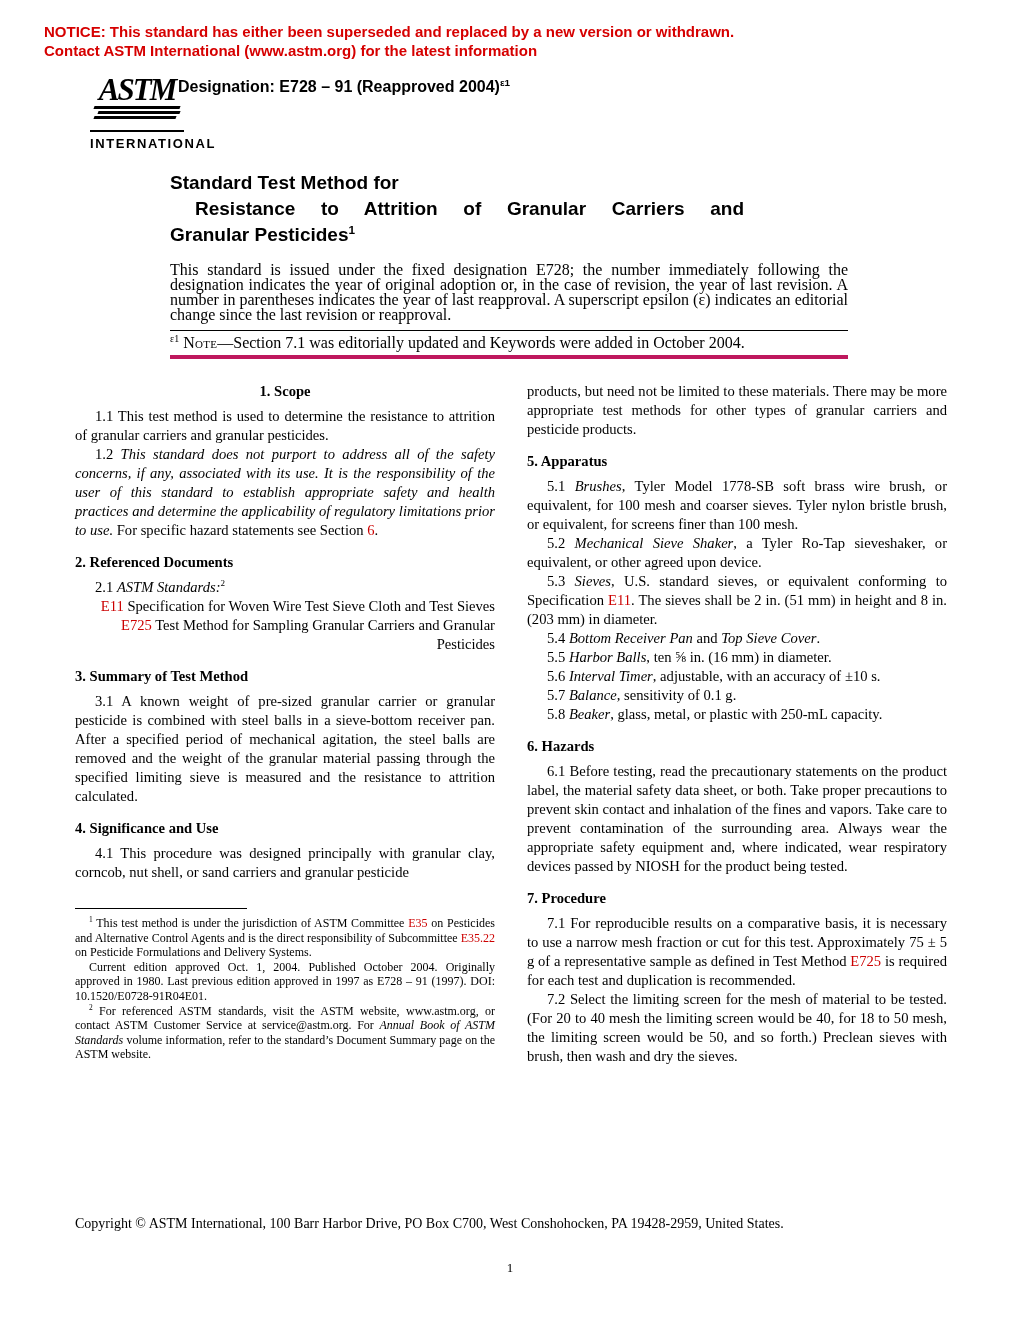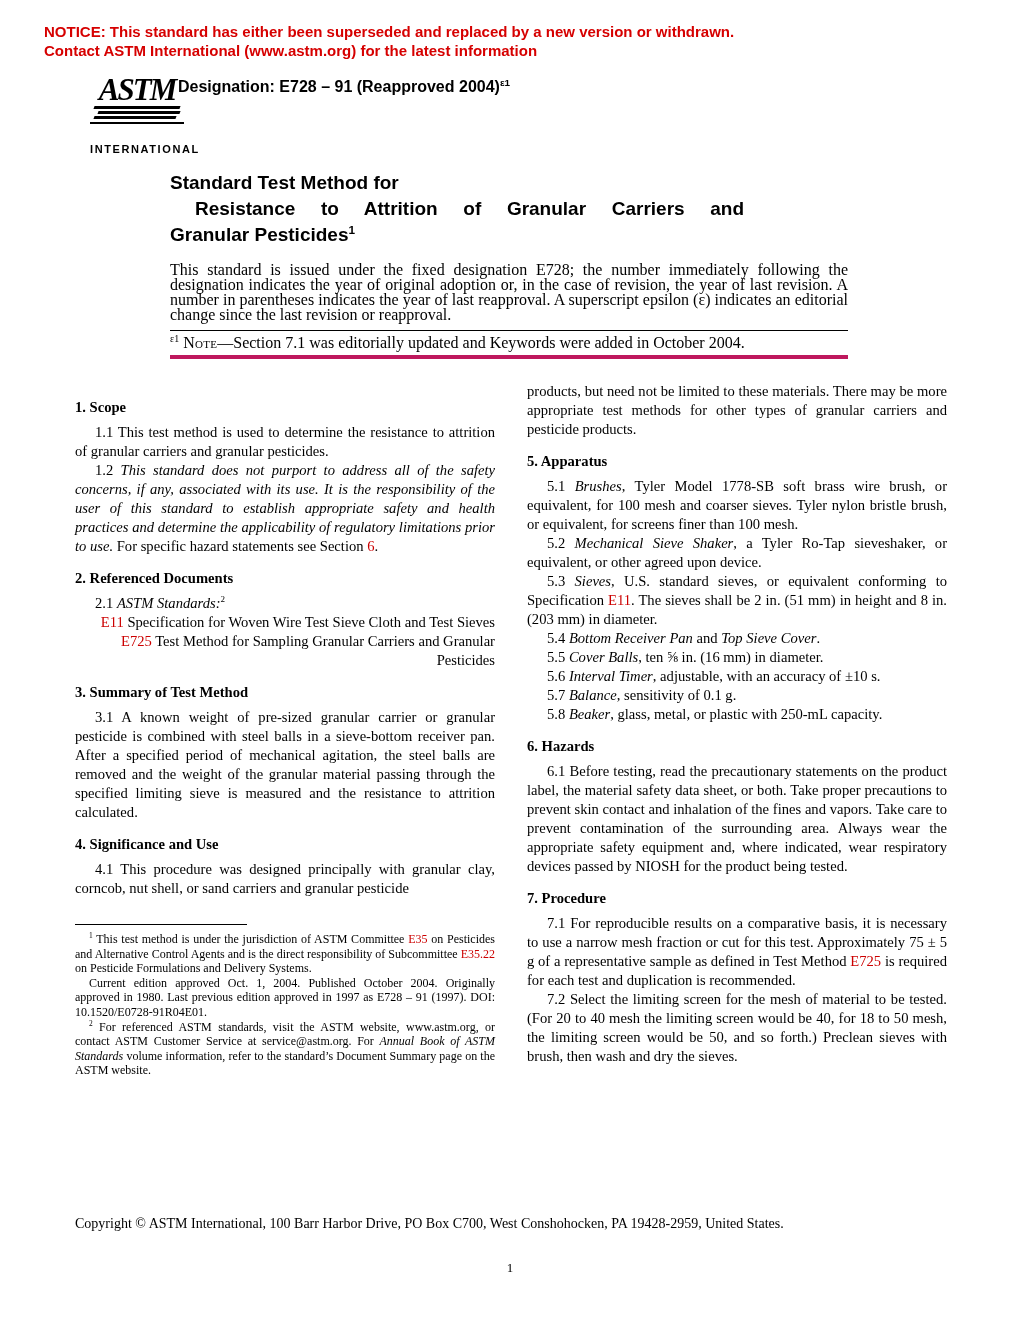--- a/index.html
+++ b/index.html
@@ -19,40 +19,40 @@
   .logo { position:absolute; left:90px; top:76px; width:94px; text-align:center; }
   .logo-astm {
     display:block; font-family:"Liberation Serif", serif;
     font-weight:bold; font-style:italic; font-size:31px; line-height:28px;
     letter-spacing:-2px;
   }
   .logo-bars i { display:block; height:3px; background:#000; margin:2px 4px; transform:skewX(-20deg); }
   .logo-bars i:nth-child(2){ margin-left:8px; }
   .logo-bars i:nth-child(3){ margin-right:8px; }
   .logo-sub {
-    font-family:"Liberation Sans", sans-serif; font-size:11px; font-weight:bold;
-    letter-spacing:1.6px; border-top:2px solid #000; margin-top:3px; padding-top:19px;
+    font-family:"Liberation Sans", sans-serif; font-size:13px; font-weight:bold;
+    letter-spacing:1.6px; border-top:2px solid #000; margin-top:11px; padding-top:4px;
   }
   .designation {
     position:absolute; left:178px; top:78px;
     font-family:"Liberation Sans", sans-serif; font-weight:bold; font-size:16px;
   }
   .title-block {
     position:absolute; left:170px; top:170px; width:574px;
     font-family:"Liberation Sans", sans-serif; font-weight:bold;
     font-size:19px; line-height:26px;
   }
   .title-just { text-align:justify; text-align-last:justify;margin-left:25px; }
   .header-note { position:absolute; left:170px; top:262px; width:678px; font-size:16px; line-height:15px; }
   .issuance { text-align:justify; padding-bottom:8px; border-bottom:1px solid #000; }
   .eps-note { padding:4px 0 5px 0; border-bottom:4px solid #be185d; }
   .columns { position:absolute; left:75px; top:382px; width:872px; display:flex; gap:32px; }
   .col { width:420px; font-size:14.6px; line-height:19px; text-align:justify; }
   .sec-heading { font-weight:bold; margin:13px 0 6px 0; text-align:left; }
-  .col [data-render] > .sec-heading:first-child { margin-top:16px; }
+  .col [data-render] > .sec-heading:first-child { margin-top:0;text-align:center; }
   .body-para { text-indent:20px; }
   .noindent { text-indent:0; }
   .ref-entry { padding-left:30px; text-indent:-16px; text-align:right; }
   .footnotes { margin-top:26px; font-size:12px; line-height:14.6px; }
   .fn-rule { width:172px; border-top:1px solid #000; margin-bottom:7px; }
   .fn-para { text-indent:14px; text-align:justify; }
   sup { font-size:0.62em; vertical-align:super; line-height:0; }
   .seg-i { font-style:italic; }
   .seg-r { color:var(--link-red,#cc0000); }
   .seg-sc { font-variant:small-caps; letter-spacing:0.3px; }
@@ -115,21 +115,21 @@
     </div>
   </div>
   <div class="col">
     <div data-render="right_column">
         <p class="body-para noindent"><span>products, but need not be limited to these materials. There may be more appropriate test methods for other types of granular carriers and pesticide products.</span></p>
         <p class="sec-heading"><span>5. Apparatus</span></p>
         <p class="body-para"><span>5.1 </span><span class="seg-i">Brushes</span><span>, Tyler Model 1778-SB soft brass wire brush, or equivalent, for 100 mesh and coarser sieves. Tyler nylon bristle brush, or equivalent, for screens finer than 100 mesh.</span></p>
         <p class="body-para"><span>5.2 </span><span class="seg-i">Mechanical Sieve Shaker</span><span>, a Tyler Ro-Tap sieveshaker, or equivalent, or other agreed upon device.</span></p>
         <p class="body-para"><span>5.3 </span><span class="seg-i">Sieves</span><span>, U.S. standard sieves, or equivalent conforming to Specification </span><span class="seg-r">E11</span><span>. The sieves shall be 2 in. (51 mm) in height and 8 in. (203 mm) in diameter.</span></p>
         <p class="body-para"><span>5.4 </span><span class="seg-i">Bottom Receiver Pan</span><span> and </span><span class="seg-i">Top Sieve Cover</span><span>.</span></p>
-        <p class="body-para"><span>5.5 </span><span class="seg-i">Cover Balls</span><span>, ten ⅝ in. (16 mm) in diameter.</span></p>
+        <p class="body-para"><span>5.5 </span><span class="seg-i">Harbor Balls</span><span>, ten ⅝ in. (16 mm) in diameter.</span></p>
         <p class="body-para"><span>5.6 </span><span class="seg-i">Interval Timer</span><span>, adjustable, with an accuracy of ±10 s.</span></p>
         <p class="body-para"><span>5.7 </span><span class="seg-i">Balance</span><span>, sensitivity of 0.1 g.</span></p>
         <p class="body-para"><span>5.8 </span><span class="seg-i">Beaker</span><span>, glass, metal, or plastic with 250-mL capacity.</span></p>
         <p class="sec-heading"><span>6. Hazards</span></p>
         <p class="body-para"><span>6.1 Before testing, read the precautionary statements on the product label, the material safety data sheet, or both. Take proper precautions to prevent skin contact and inhalation of the fines and vapors. Take care to prevent contamination of the surrounding area. Always wear the appropriate safety equipment and, where indicated, wear respiratory devices passed by NIOSH for the product being tested.</span></p>
         <p class="sec-heading"><span>7. Procedure</span></p>
         <p class="body-para"><span>7.1 For reproducible results on a comparative basis, it is necessary to use a narrow mesh fraction or cut for this test. Approximately 75 ± 5 g of a representative sample as defined in Test Method </span><span class="seg-r">E725</span><span> is required for each test and duplication is recommended.</span></p>
         <p class="body-para"><span>7.2 Select the limiting screen for the mesh of material to be tested. (For 20 to 40 mesh the limiting screen would be 40, for 18 to 50 mesh, the limiting screen would be 50, and so forth.) Preclean sieves with brush, then wash and dry the sieves.</span></p>
       </div>
   </div>

